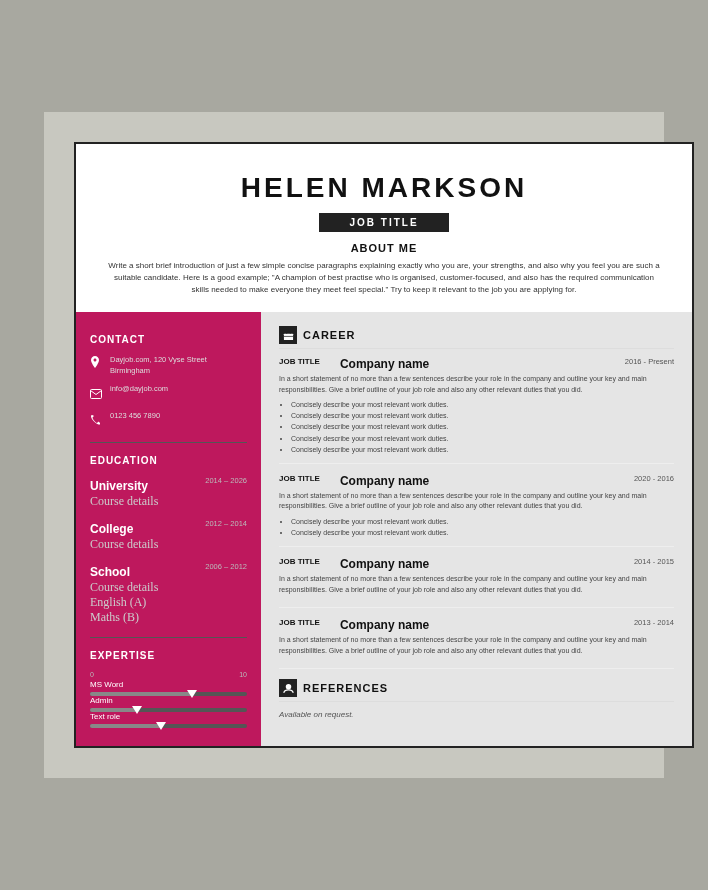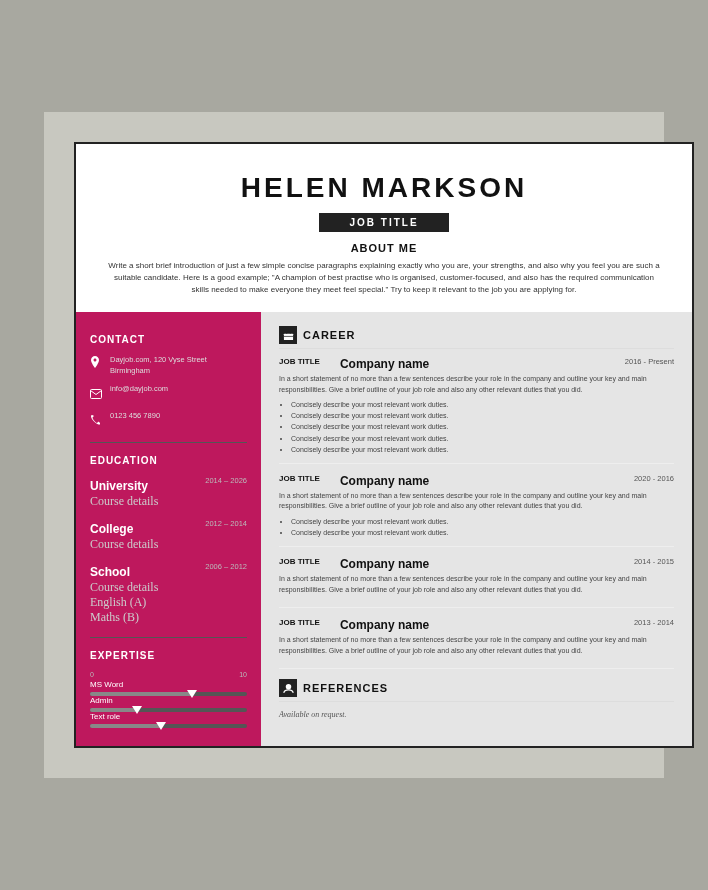--- a/index.html
+++ b/index.html
@@ -241,21 +241,20 @@
       font-size: 7px;
       color: #444;
       line-height: 1.6;
       list-style: disc;
     }
     
     .references-text {
       font-size: 8px;
       color: #555;
       font-style: italic;
-      font-family: Liberation Serif, serif;
     }
   </style>
 </head>
 <body>
 
 <div class="page-wrapper">
   <div class="resume">
 
     <div class="header">
       <div class="header-name">HELEN MARKSON</div>

